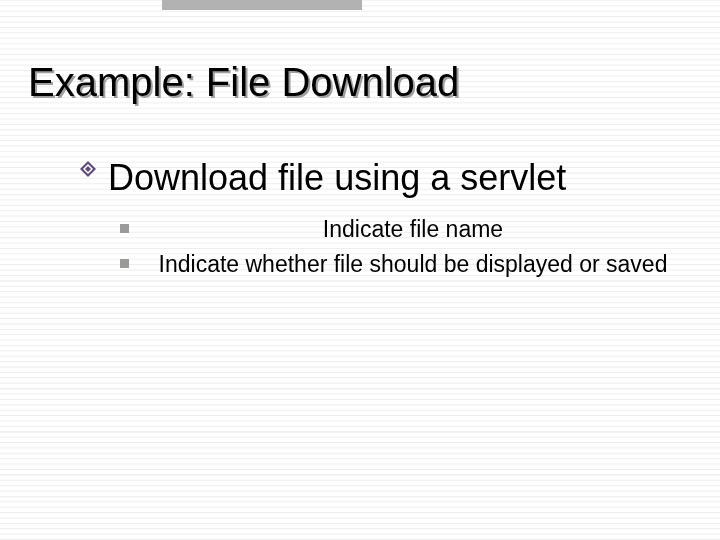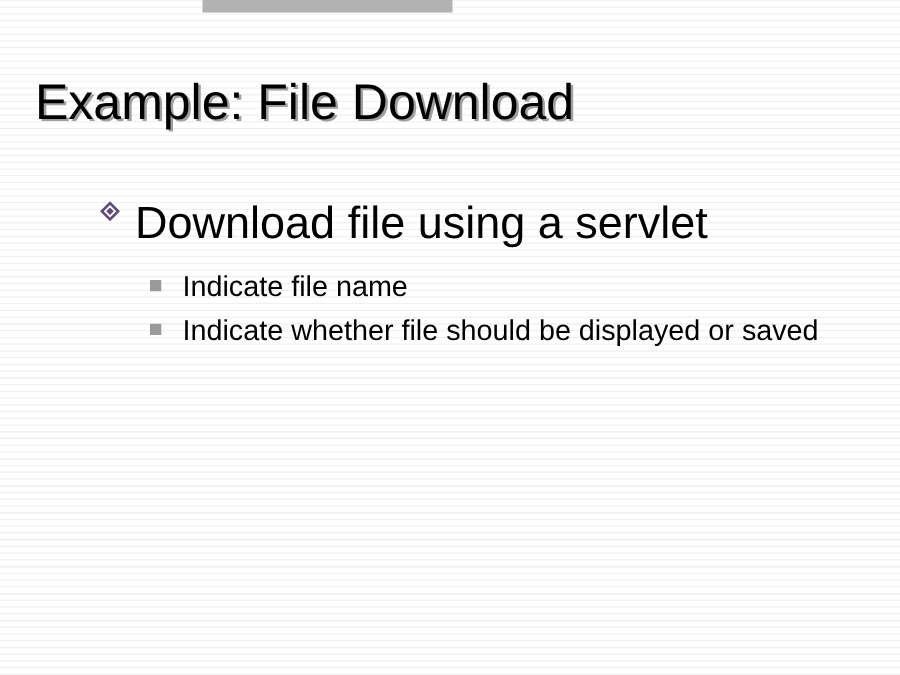--- a/index.html
+++ b/index.html
@@ -82,20 +82,21 @@
     margin-left: 40px;
     margin-top: 6px;
   }
   .lvl2 {
     position: relative;
     font-size: 23px;
     line-height: 1.35;
     color: #000;
     padding-left: 26px;
     margin: 0 0 4px 0;
+    text-align: center;
   }
   .lvl2-bullet {
     position: absolute;
     left: 0;
     top: 10px;
     width: 9px;
     height: 9px;
     background: #9a9a99;
   }
 </style>

